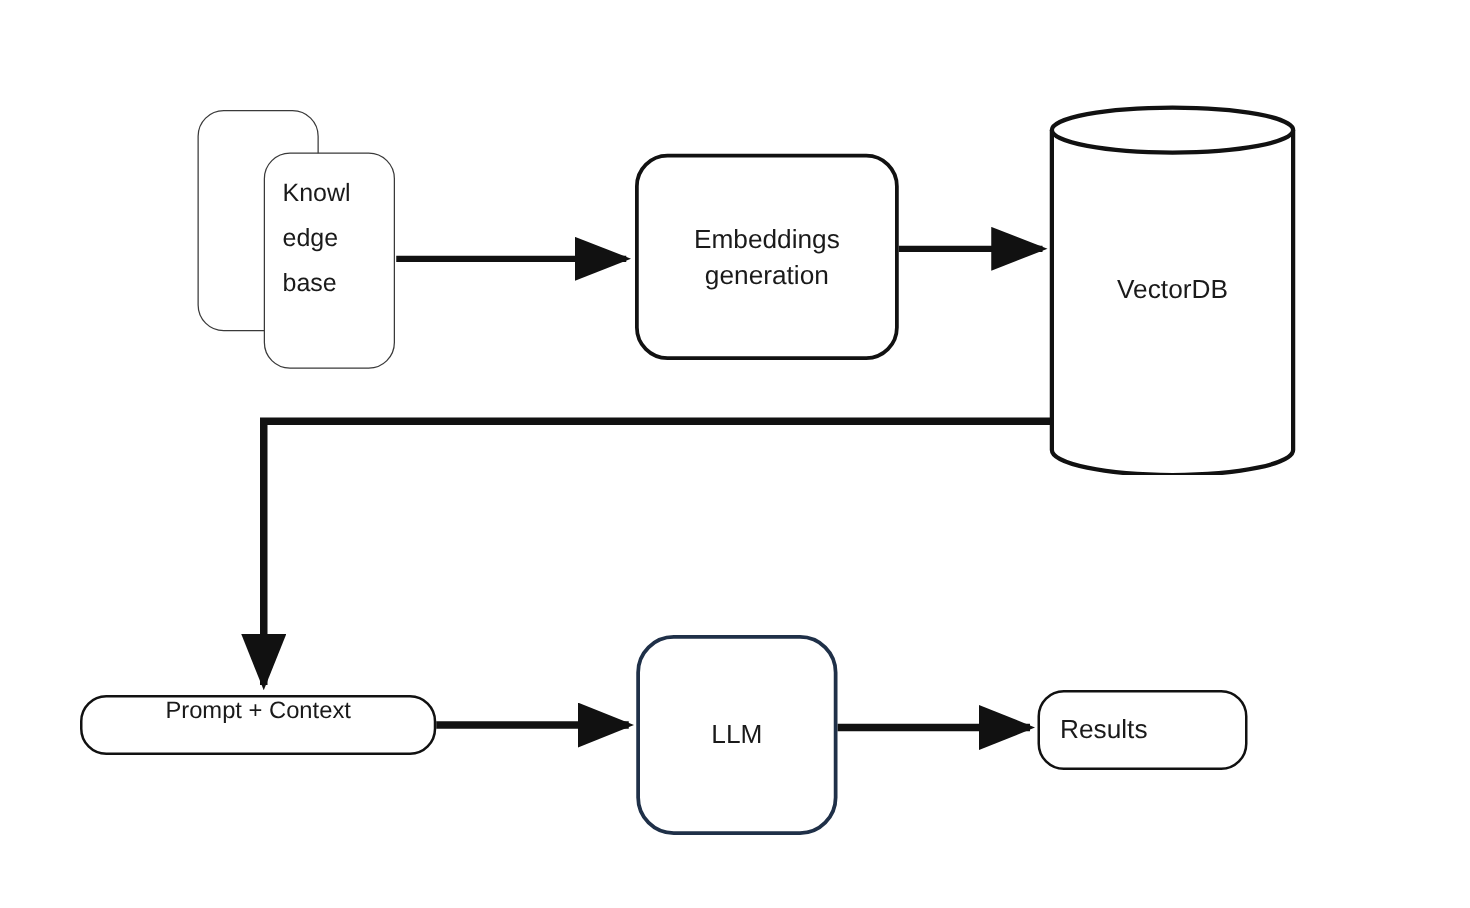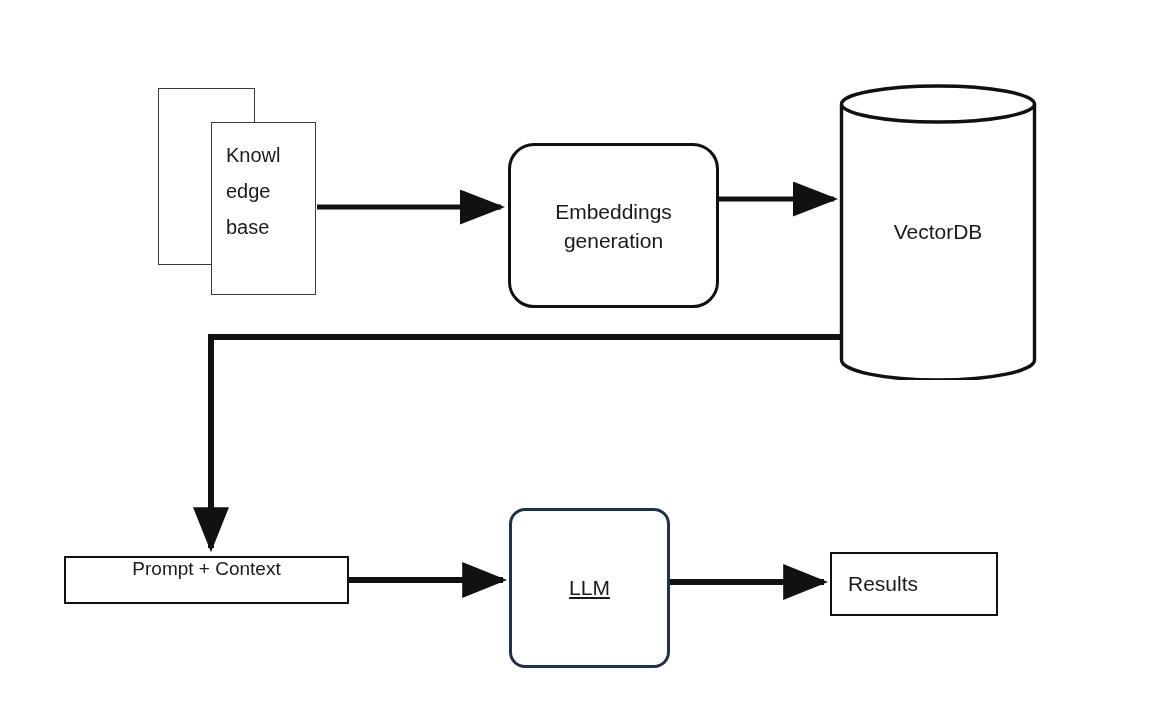--- a/index.html
+++ b/index.html
@@ -24,20 +24,21 @@
     left: 0;
     top: 0;
     width: 1176px;
     height: 726px;
     pointer-events: none;
   }
   .node {
     position: absolute;
     box-sizing: border-box;
     background: #ffffff;
+    border-radius: 21px;
   }
   
   .kb-back {
     left: 158px;
     top: 88px;
     width: 97px;
     height: 177px;
     border: 1.6px solid #3a3a3a;
     z-index: 2;
   }
@@ -62,21 +63,20 @@
     left: 508px;
     top: 123px;
     width: 211px;
     height: 165px;
     border: 3px solid #111111;
     border-radius: 26px;
     z-index: 3;
     display: flex;
     align-items: center;
     justify-content: center;
-    margin-top: 20px;
   }
   .embeddings .label {
     font-size: 21px;
     line-height: 29px;
     text-align: center;
     color: #1a1a1a;
     white-space: pre-line;
   }
   
   .cylinder {
@@ -116,26 +116,25 @@
     font-size: 19px;
     color: #1a1a1a;
   }
   
   .llm {
     left: 509px;
     top: 508px;
     width: 161px;
     height: 160px;
     border: 3px solid #1f3048;
-    border-radius: 16px;
-    z-index: 3;
-    display: flex;
-    align-items: center;
-    justify-content: center;
-    text-decoration: underline;
+    border-radius: 30px;
+    z-index: 3;
+    display: flex;
+    align-items: center;
+    justify-content: center;
   }
   .llm .label {
     font-size: 21px;
     color: #1a1a1a;
   }
   
   .results {
     left: 830px;
     top: 552px;
     width: 168px;

